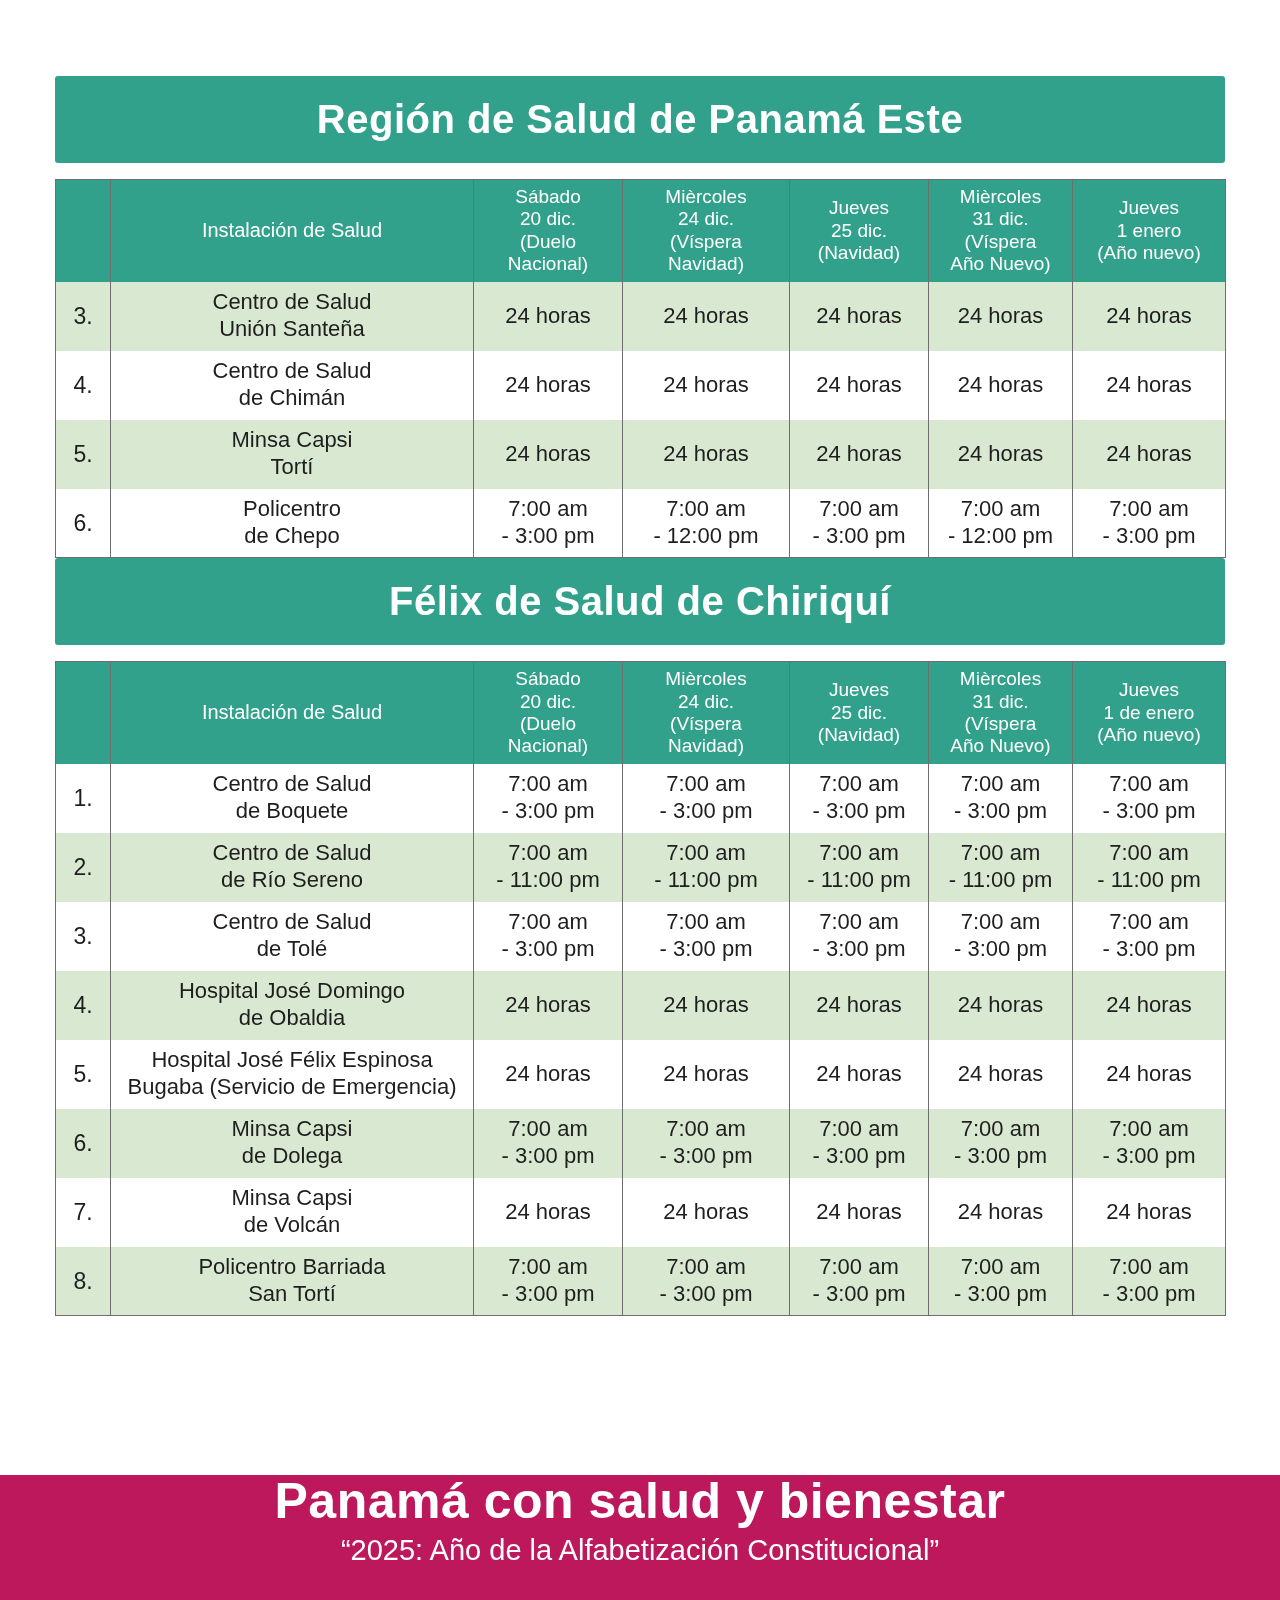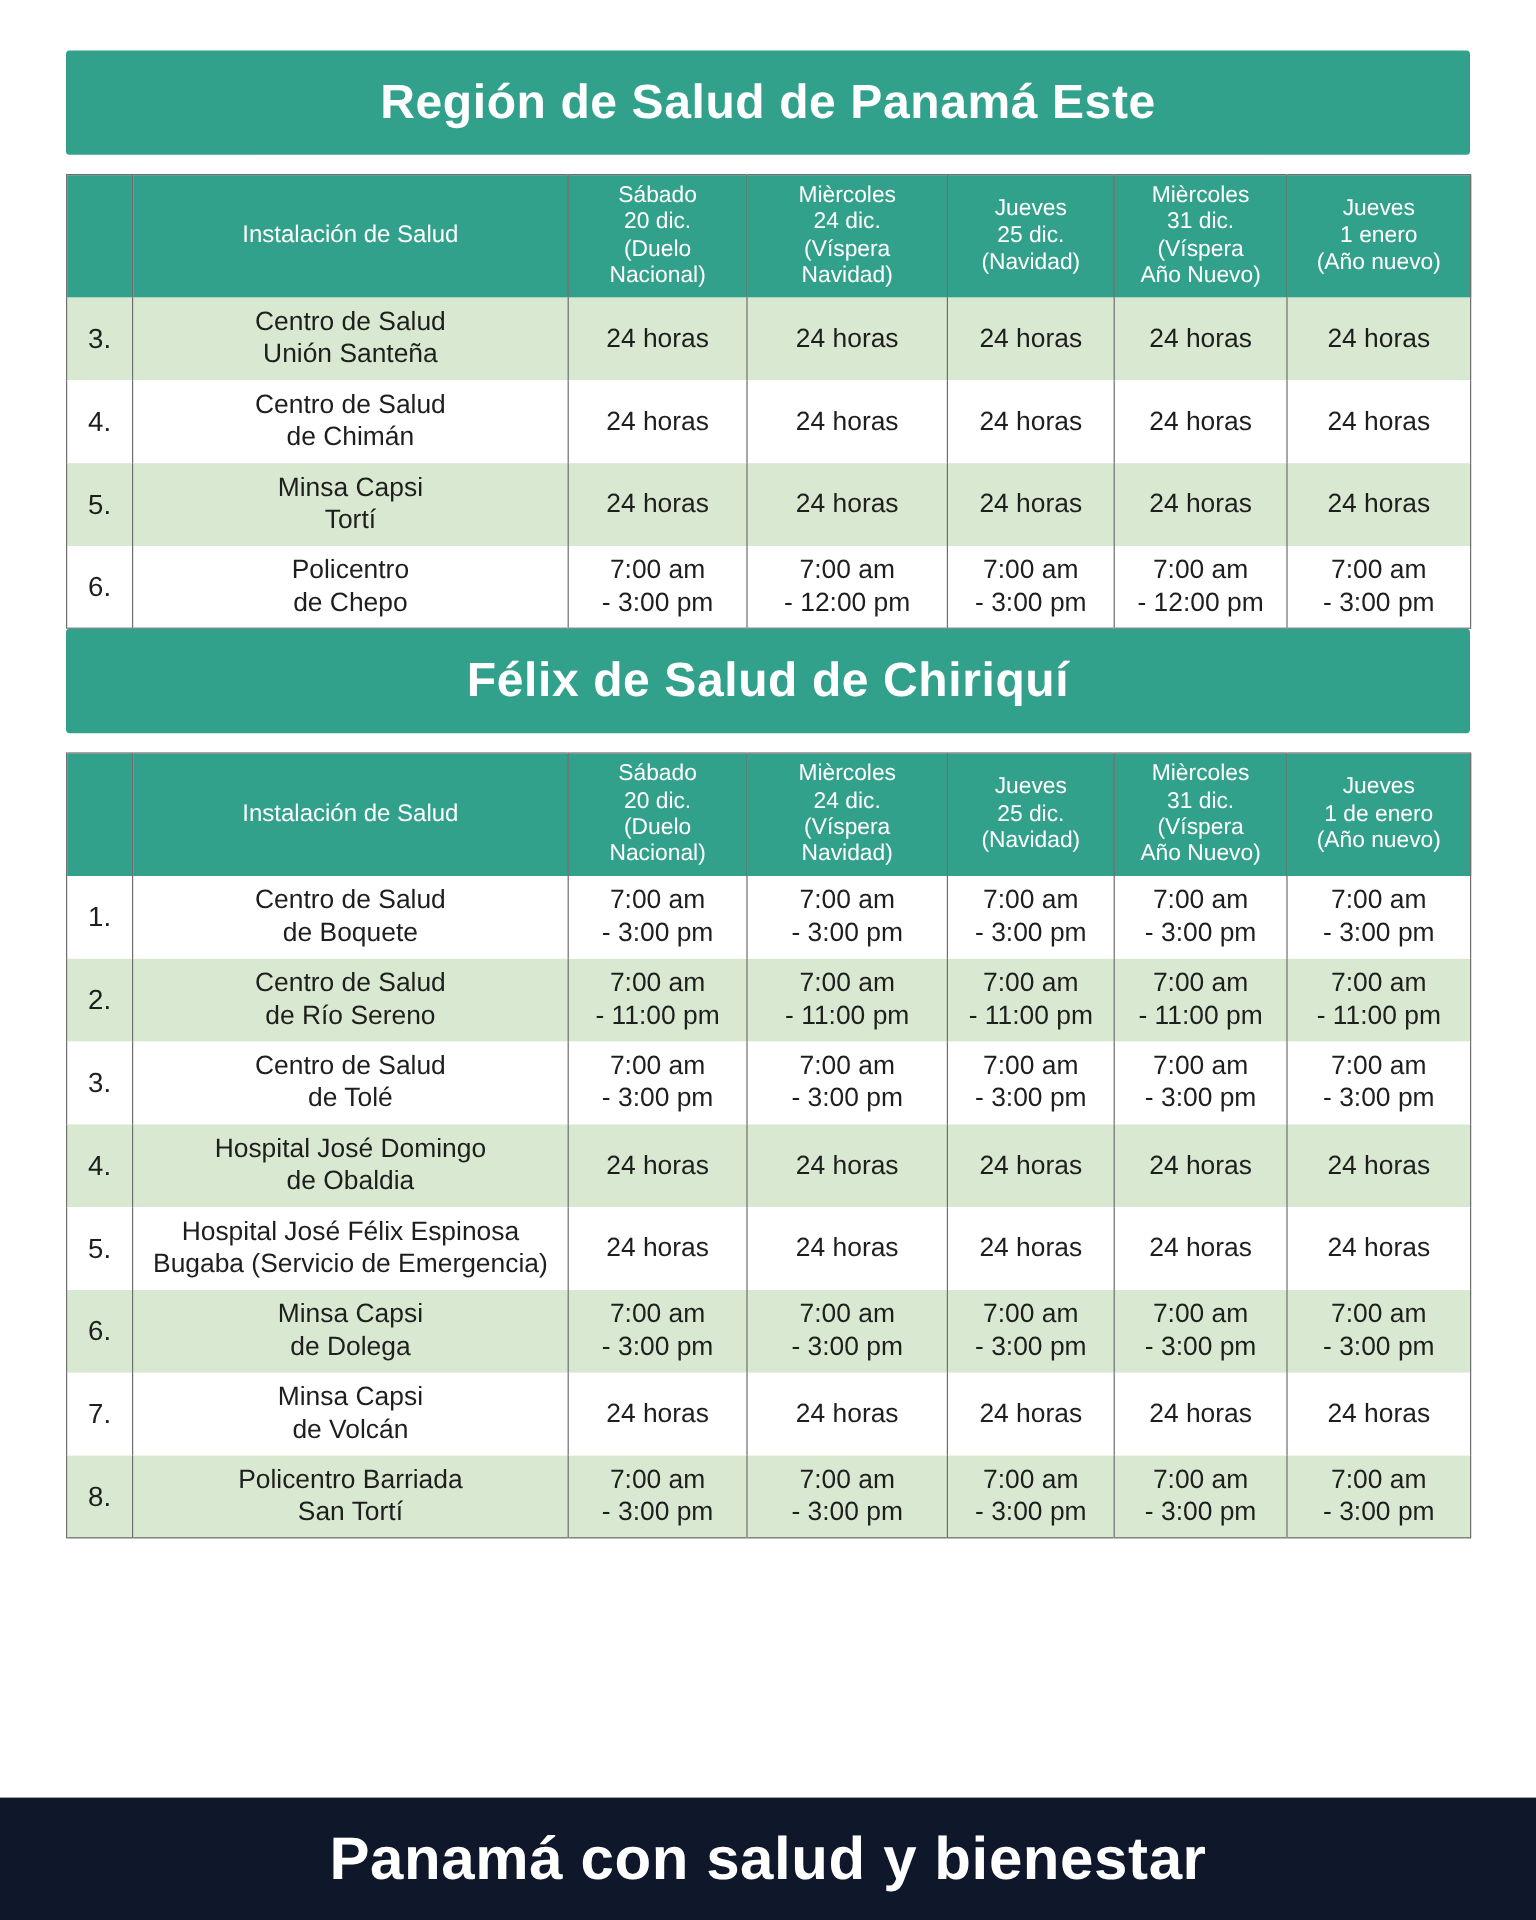--- a/index.html
+++ b/index.html
@@ -9,21 +9,21 @@
     font-family: "Liberation Sans", sans-serif;
   }
   body {
     position: relative;
     height: 1600px;
     overflow: hidden;
   }
   .content {
     width: 1170px;
     margin-left: 55px;
-    padding-top: 42px;
+    padding-top: 76px;
   }
   .banner {
     background: #32a18b;
     height: 87px;
     border-radius: 3px;
     display: flex;
     align-items: center;
     justify-content: center;
     margin-bottom: 16px;
   }
@@ -74,26 +74,25 @@
     background: #d9e8d0;
   }
   table.schedule td.num-cell {
     font-size: 23px;
   }
   .footer {
     position: absolute;
     left: 0;
     bottom: 0;
     width: 1280px;
-    height: 102px;
-    background: #0f172a;
+    height: 125px;
+    background: #be185d;
     display: flex;
     flex-direction: column;
     align-items: center;
-    justify-content: center;
   }
   .footer-title {
     color: #ffffff;
     font-size: 50px;
     font-weight: bold;
     letter-spacing: 0.5px;
     line-height: 1.05;
   }
   .footer-subtitle {
     color: #ffffff;
@@ -339,13 +338,14 @@
 - 3:00 pm</td>
           </tr>
         </tbody>
       </table>
   </section>
 
 </div>
 
 <footer class="footer">
   <div class="footer-title">Panamá con salud y bienestar</div>
+  <div class="footer-subtitle">“2025: Año de la Alfabetización Constitucional”</div>
 </footer>
 
 </body></html>

